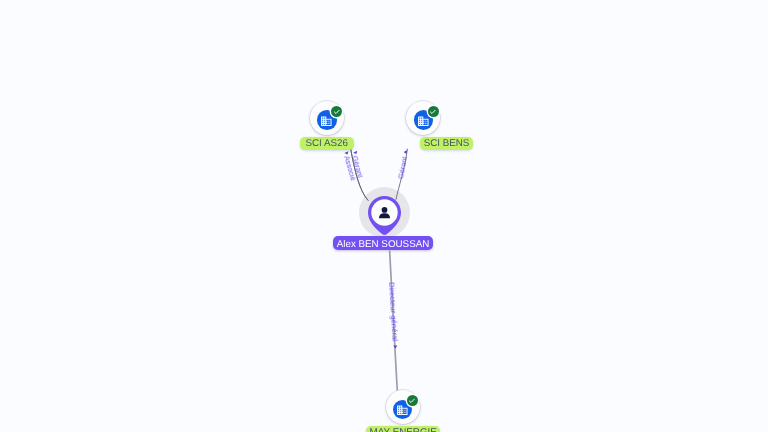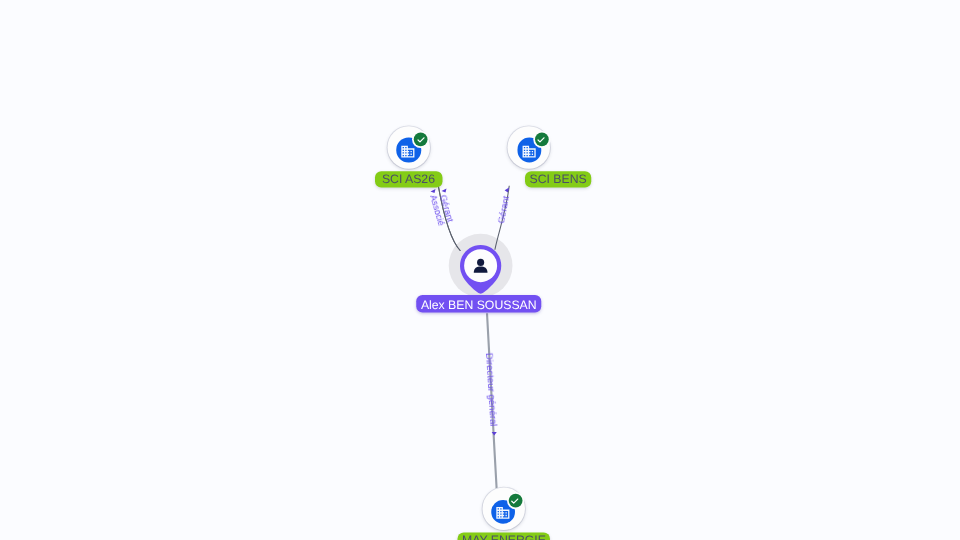--- a/index.html
+++ b/index.html
@@ -13,21 +13,21 @@
   
   .co-ring{position:absolute;border-radius:50%;background:#fdfdfd;
            box-shadow:0 1px 3px rgba(60,64,90,.22), 0 0 0 0.7px rgba(220,222,232,.9);}
   .co-blue{position:absolute;border-radius:50%;background:#0f62e8;
            display:flex;align-items:center;justify-content:center;}
   .co-check{position:absolute;border-radius:50%;background:#157a3c;
            display:flex;align-items:center;justify-content:center;
            box-shadow:0 0 0 1.4px #fdfdfd;}
 
   
-  .chip{position:absolute;border-radius:5px;will-change:transform;background:#84cc16;color:#4a4f66;
+  .chip{position:absolute;border-radius:5px;will-change:transform;background:#bef264;color:#4a4f66;
         font-size:9.8px;line-height:13.2px;height:13.2px;white-space:nowrap;
         box-shadow:0 1px 2.5px rgba(60,64,90,.20);
         text-align:center;letter-spacing:0;}
   .chip.person{background:#7250f2;color:#ffffff;border-radius:5px;height:14.4px;line-height:17.4px;overflow:hidden;
         box-shadow:0 1px 2.5px rgba(70,45,170,.30);}
 
   
   .halo{position:absolute;border-radius:50%;background:#e6e6ea;}
   .pin{position:absolute;}
 

